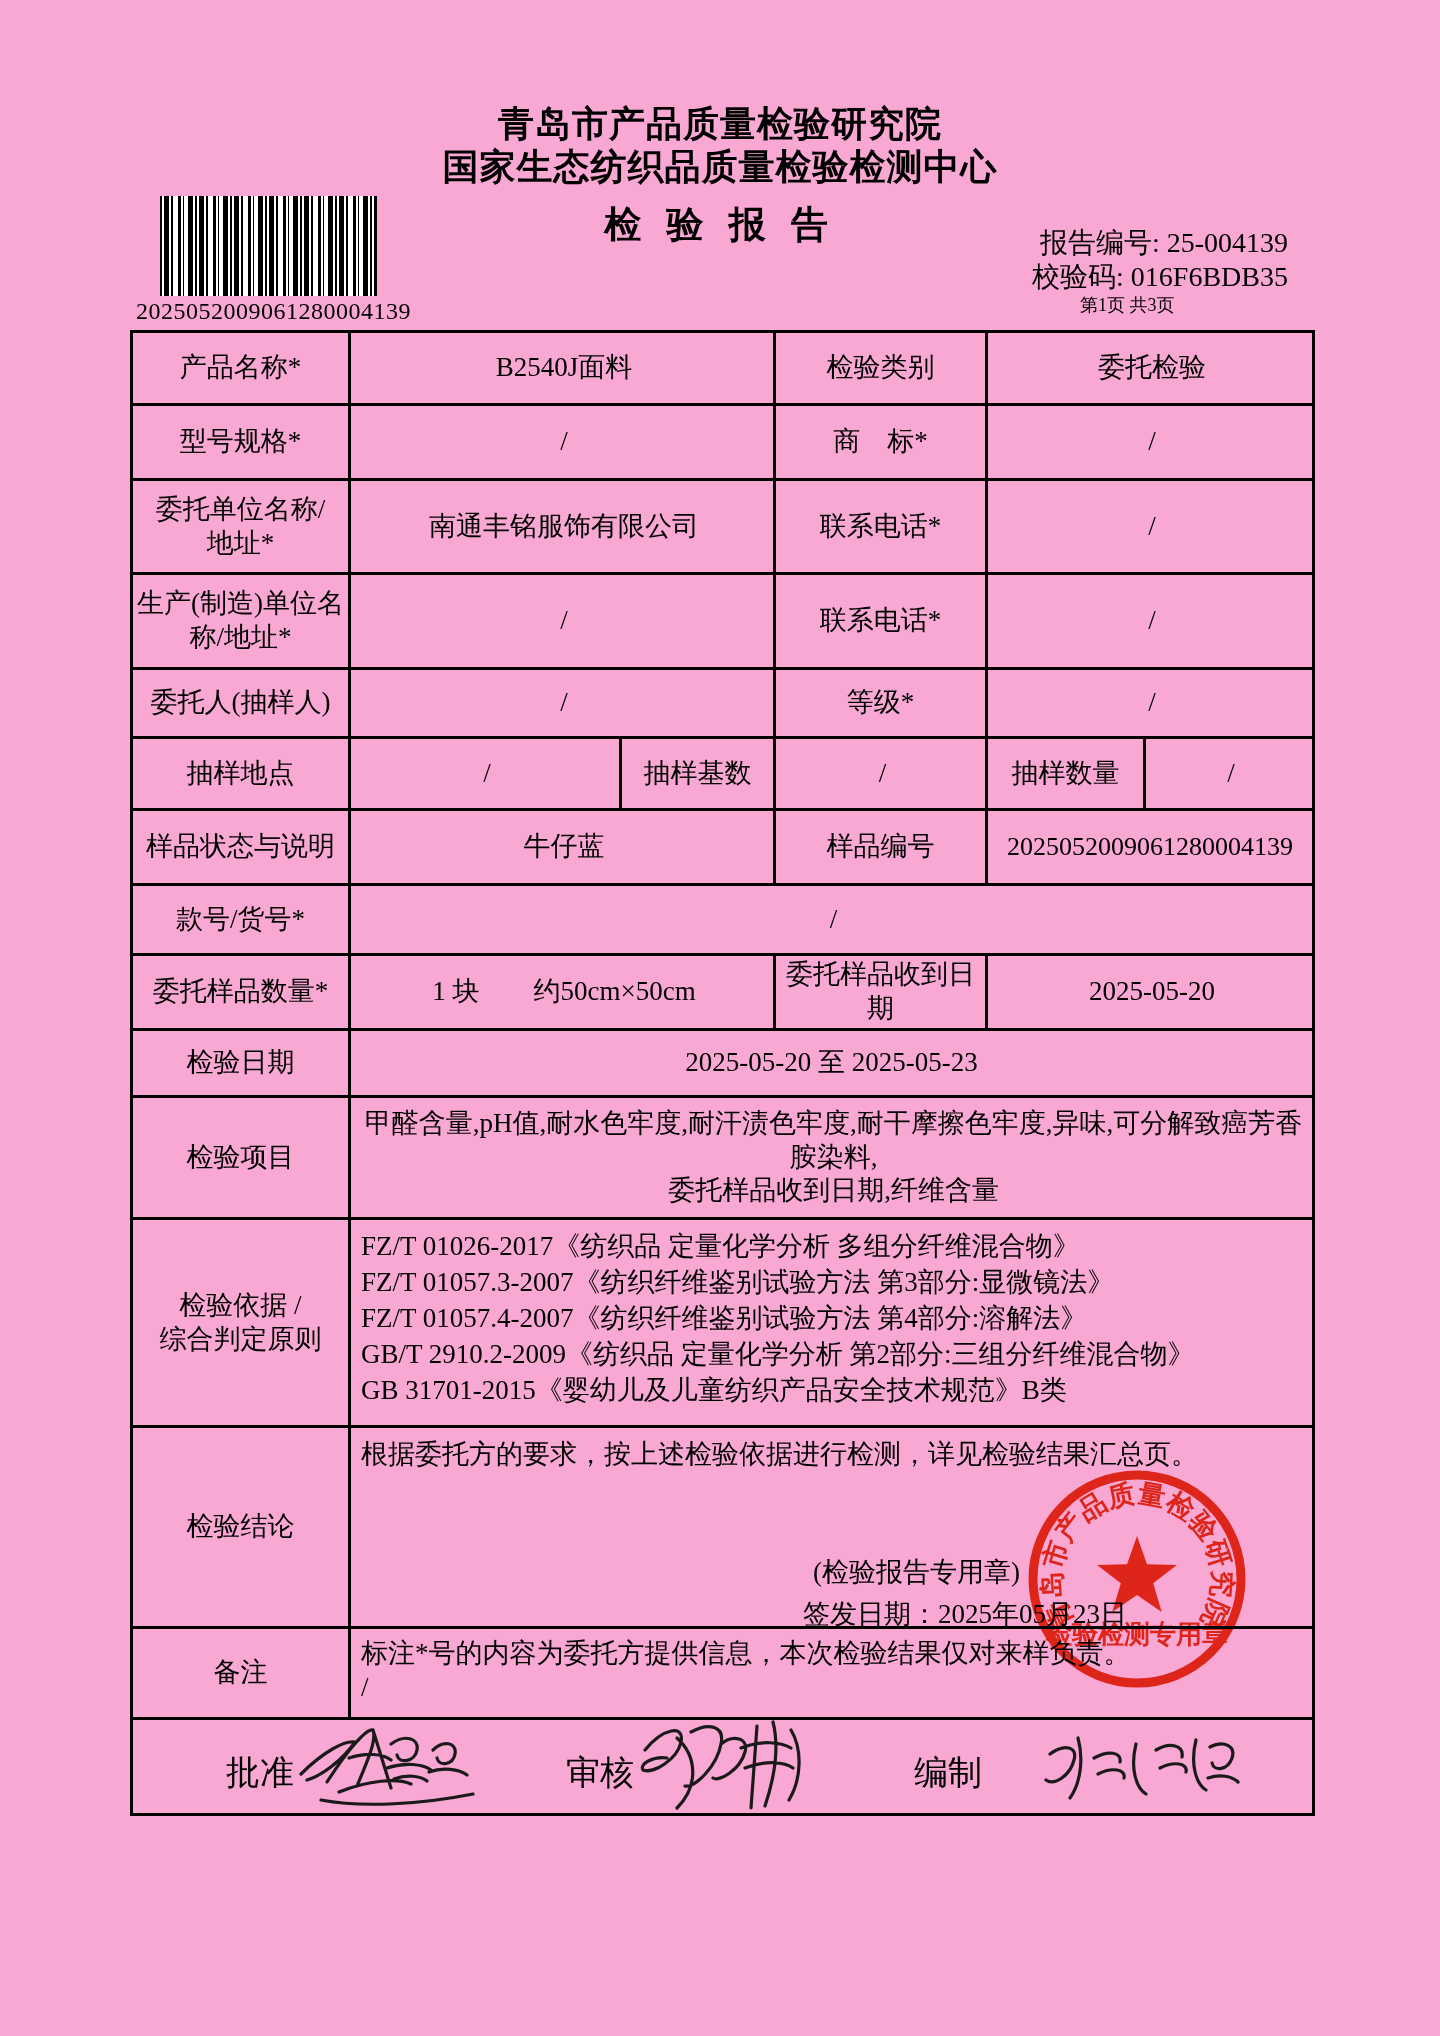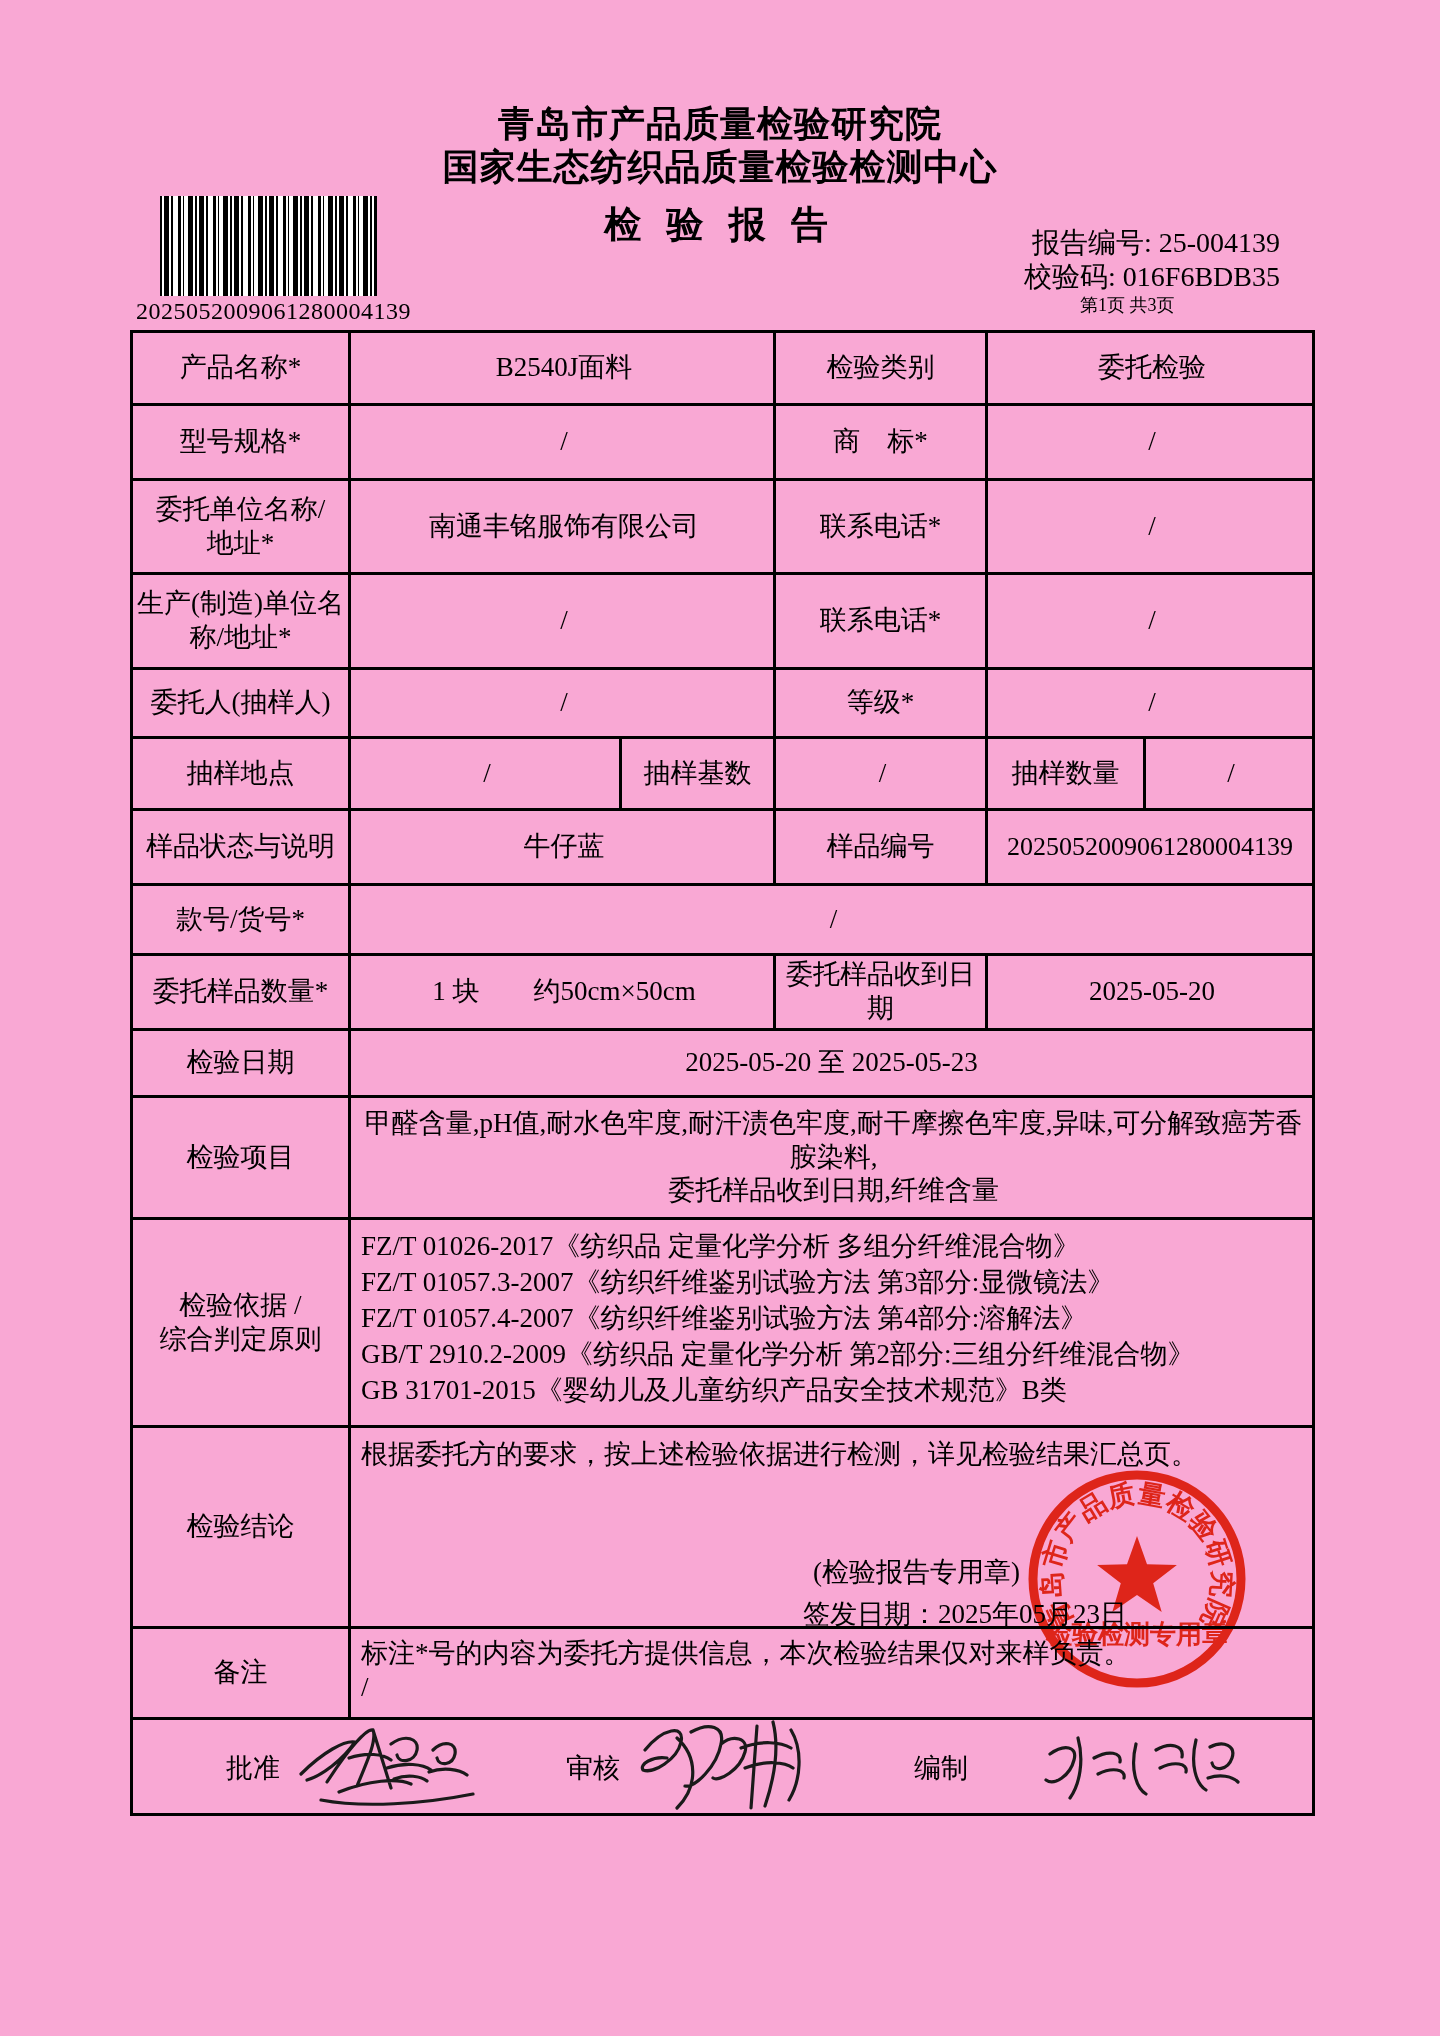--- a/index.html
+++ b/index.html
@@ -7,21 +7,21 @@
     position:relative;width:1440px;height:2036px;background:#f9a8d4;overflow:hidden;
     font-family:"Liberation Serif","DejaVu Serif",serif;color:#000;
   }
   
   .org-line1{position:absolute;top:100px;left:0;width:100%;text-align:center;
     font-size:36px;font-weight:bold;letter-spacing:1px;}
   .org-line2{position:absolute;top:143px;left:0;width:100%;text-align:center;
     font-size:36px;font-weight:bold;letter-spacing:1px;}
   .report-title{position:absolute;top:200px;left:0;width:100%;text-align:center;
     font-size:37px;font-weight:bold;letter-spacing:8px;}
-  .meta{position:absolute;top:226px;right:160px;text-align:right;font-size:28px;line-height:34px;}
+  .meta{position:absolute;top:226px;right:152px;text-align:right;font-size:28px;line-height:34px;}
   .page-info{position:absolute;top:293px;left:1080px;font-size:18px;}
   .barcode{position:absolute;left:160px;top:196px;width:217px;height:100px;
     background:repeating-linear-gradient(90deg,
       #000 0px,#000 2px,#fff 2px,#fff 4px,
       #000 4px,#000 9px,#fff 9px,#fff 11px,
       #000 11px,#000 13px,#fff 13px,#fff 18px,
       #000 18px,#000 21px,#fff 21px,#fff 23px,
       #000 23px,#000 24px,#fff 24px,#fff 28px,
       #000 28px,#000 33px,#fff 33px,#fff 35px);}
   .barcode-num{position:absolute;left:136px;top:298px;font-size:24px;letter-spacing:0.5px;}
@@ -33,21 +33,21 @@
   td.vc{text-align:center;padding:2px 6px 2px 10px;}
   td.vc-center{text-align:center;padding:2px 6px;}
   td.vtop{vertical-align:top;text-align:left;padding:8px 6px 2px 10px;}
   td.tight{padding:0;text-align:center;font-size:26px;}
   .basis-line{line-height:36px;white-space:nowrap;}
   .concl{position:relative;vertical-align:top;padding:0;}
   .concl .p1{position:absolute;top:10px;left:10px;white-space:nowrap;}
   .concl .p2{position:absolute;top:128px;left:462px;white-space:nowrap;}
   .concl .p3{position:absolute;top:170px;left:452px;white-space:nowrap;}
   .signrow{position:relative;padding:0;}
-  .signrow .slabel{position:absolute;font-size:27px;}
+  .signrow .slabel{position:absolute;font-size:34px;}
   .sig{position:absolute;}
   .sig path{fill:none;stroke:#1a1a1a;stroke-width:3.2;stroke-linecap:round;stroke-linejoin:round;}
   
   .stamp{position:absolute;left:1024px;top:1466px;width:228px;height:228px;
     mix-blend-mode:multiply;opacity:0.93;}
 </style>
 </head>
 <body>
 
 <div class="page">

